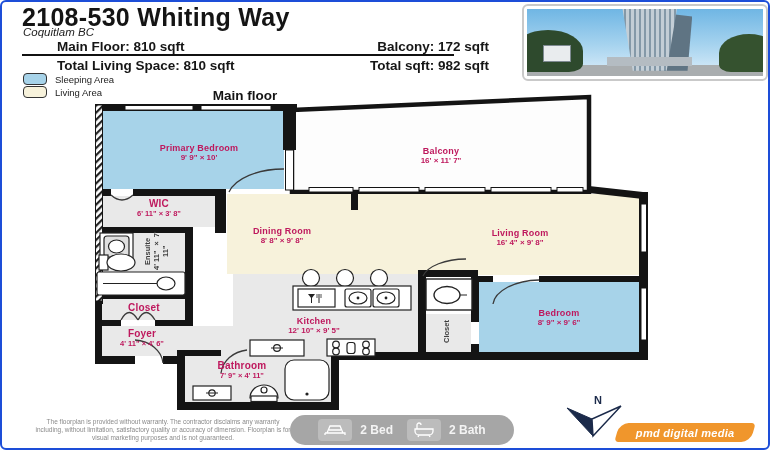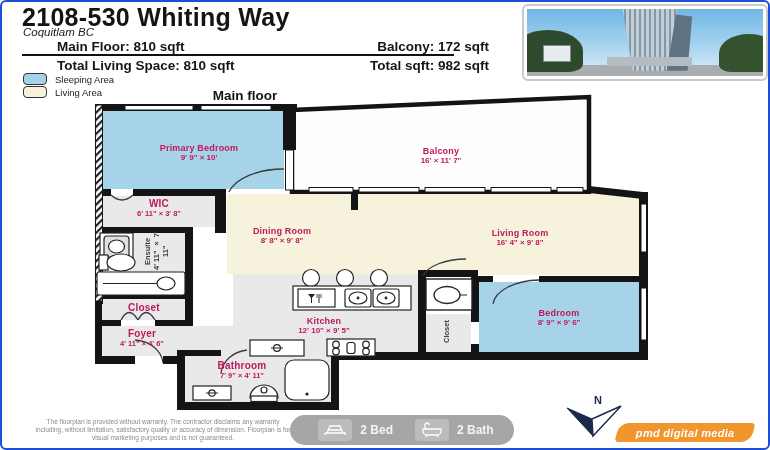--- a/index.html
+++ b/index.html
@@ -37,21 +37,21 @@
   .room-label{position:absolute;text-align:center;color:#be185d;font-weight:bold;line-height:1.15;}
   .rname{font-size:9px;letter-spacing:.2px;}
   .rdims{font-size:8px;}
   .sm .rname{font-size:10px;} .sm .rdims{font-size:7.5px;}
   .vlabel{position:absolute;display:flex;flex-direction:row;gap:0;color:#3c3c3c;font-weight:bold;}
   .vcol{writing-mode:vertical-rl;transform:rotate(180deg);font-size:7.5px;text-align:center;}
 
   
   .disclaimer{left:30px;top:416px;width:262px;font-size:6.5px;line-height:8px;color:#8a8a8a;text-align:center;}
   .badge-bar{left:288px;top:413px;width:224px;height:30px;background:#a6a6a6;border-radius:15px;display:flex;align-items:center;justify-content:center;gap:14px;}
-  .badge{display:flex;align-items:center;gap:8px;margin-left:8px;}
+  .badge{display:flex;align-items:center;gap:8px;}
   .badge-tile{width:34px;height:22px;background:#bcbcbc;border-radius:4px;display:flex;align-items:center;justify-content:center;}
   .badge-text{color:#f4f4f4;font-size:12px;font-weight:bold;}
   .compass-n{left:592px;top:392px;font-size:11px;font-weight:800;color:#1b2a4a;}
   .compass-svg{left:563px;top:400px;}
   .brand{left:615px;top:421px;width:136px;height:19px;background:#f0962c;border-radius:9px 4px 9px 4px;transform:skewX(-16deg);display:flex;align-items:center;justify-content:center;}
   .brand span{transform:skewX(16deg);font-style:italic;font-weight:bold;font-size:11px;color:#fff;letter-spacing:.3px;white-space:nowrap;}
 </style>
 </head>
 <body>
 
@@ -258,21 +258,21 @@
       <div class="rdims">4' 11" × 4' 6"</div>
     </div>
     <div class="room-label" style="left:135px;top:134px;width:120px;">
       <div class="rname">Dining Room</div>
       <div class="rdims">8' 8" × 9' 8"</div>
     </div>
     <div class="room-label" style="left:373px;top:136px;width:120px;">
       <div class="rname">Living Room</div>
       <div class="rdims">16' 4" × 9' 8"</div>
     </div>
-    <div class="room-label" style="left:177px;top:224px;width:120px;">
+    <div class="room-label" style="left:167px;top:224px;width:120px;">
       <div class="rname">Kitchen</div>
       <div class="rdims">12' 10" × 9' 5"</div>
     </div>
     <div class="room-label sm" style="left:100px;top:268px;width:110px;">
       <div class="rname">Bathroom</div>
       <div class="rdims">7' 9" × 4' 11"</div>
     </div>
     <div class="room-label" style="left:402px;top:216px;width:140px;">
       <div class="rname">Bedroom</div>
       <div class="rdims">8' 9" × 9' 6"</div>

